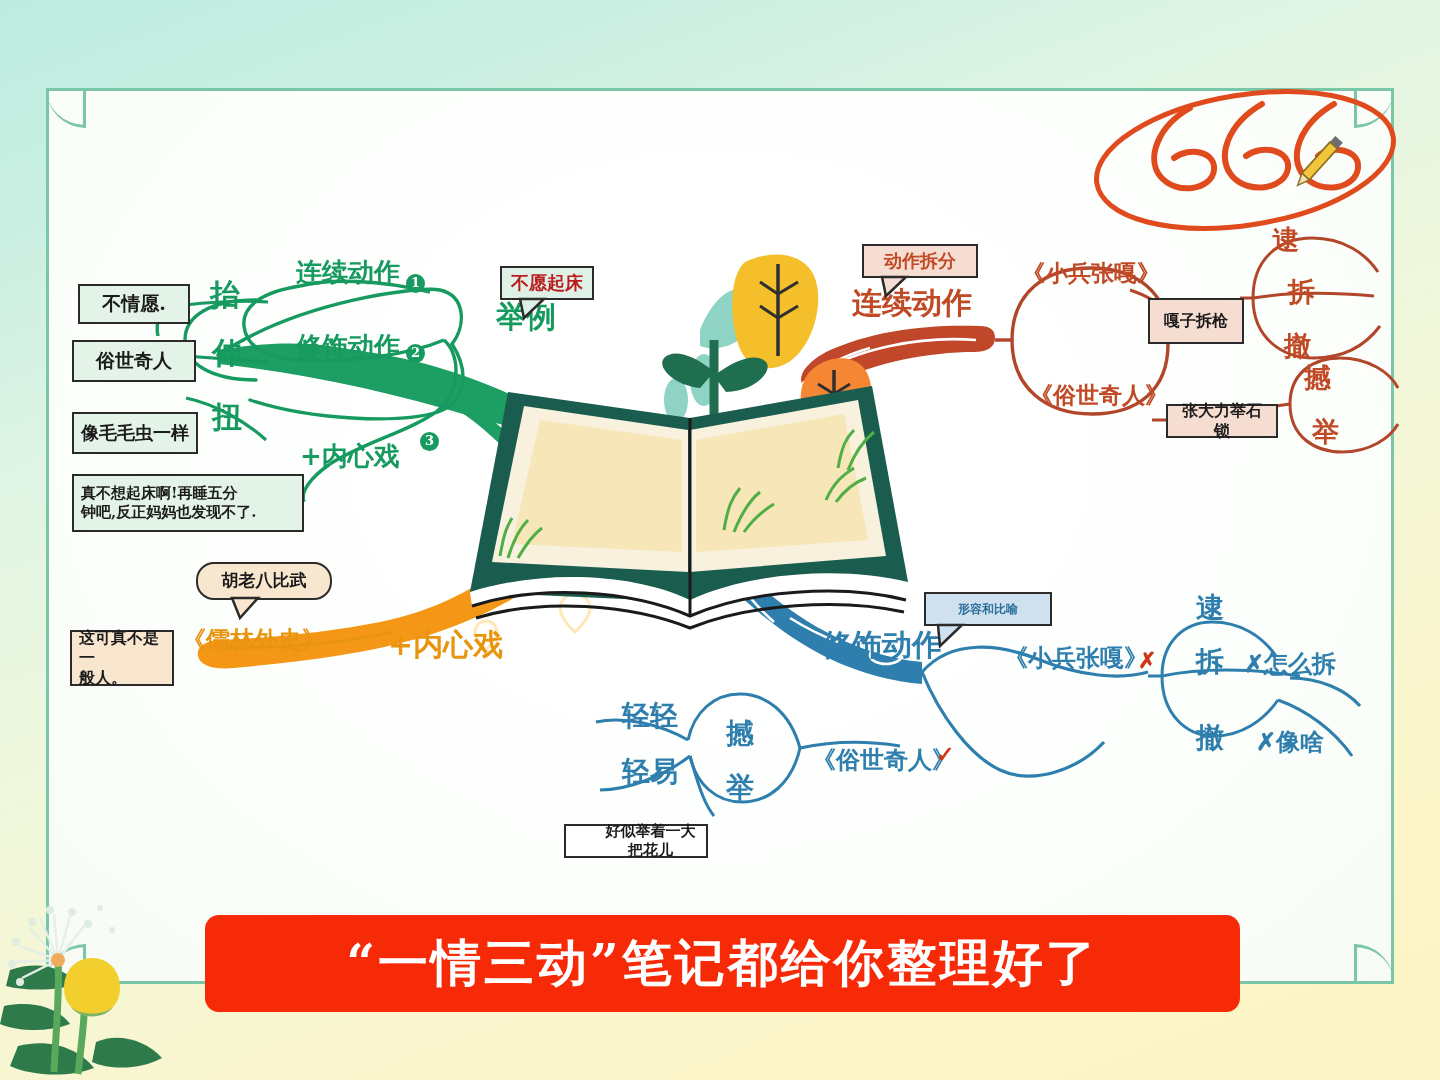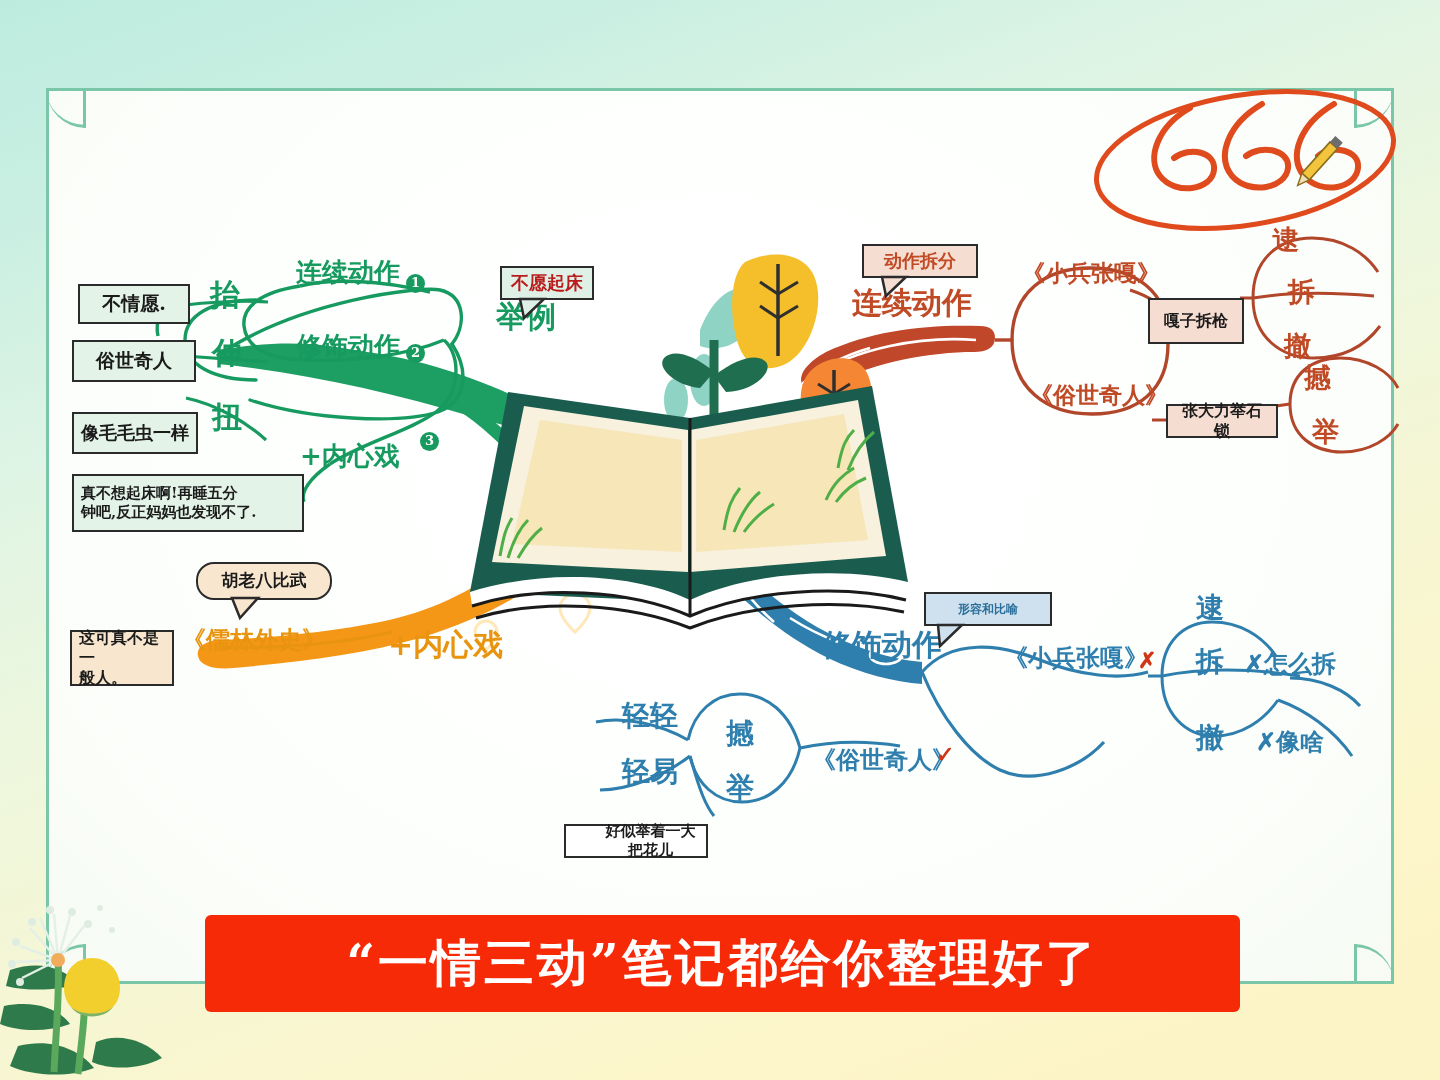--- a/index.html
+++ b/index.html
@@ -94,21 +94,21 @@
     z-index: 5;
     text-shadow: 1px 1px 0 rgba(0,0,0,.10);
   }
 
   
   #bottom-banner {
     position: absolute;
     left: 205px; top: 915px;
     width: 1035px; height: 97px;
     background: #f72a08;
-    border-radius: 6px;
+    border-radius: 14px;
     display: flex; align-items: center; justify-content: center;
     z-index: 12;
   }
   #bottom-text {
     color: #ffffff;
     font-family: "DejaVu Serif", "Liberation Serif", serif;
     font-weight: bold;
     font-size: 50px;
     letter-spacing: 3px;
   }

